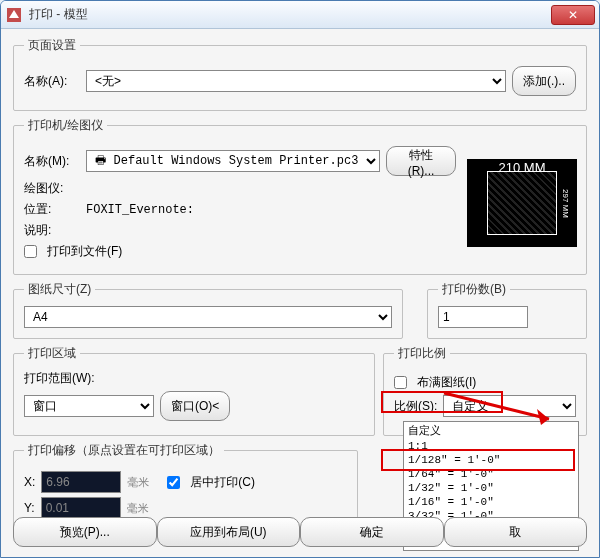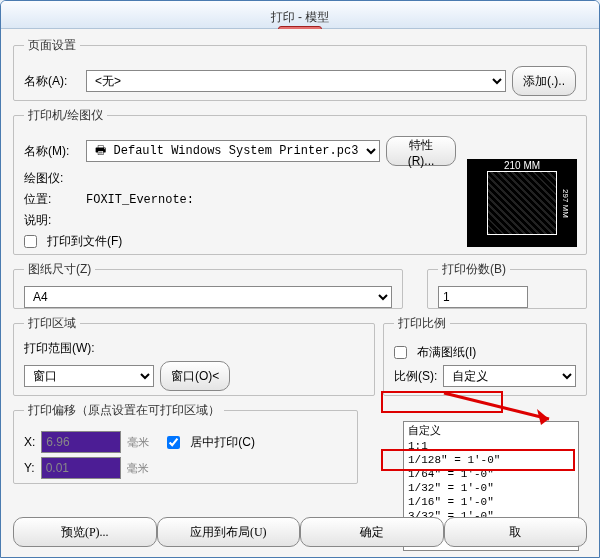--- a/index.html
+++ b/index.html
@@ -1,46 +1,46 @@
 <!DOCTYPE html>
 <html><head>
 <meta charset="utf-8">
 <style>
 * { box-sizing: border-box; margin: 0; padding: 0; }
 body { font-family: "Microsoft YaHei", SimSun, sans-serif; font-size: 12px; background: #e8f0f8; width: 600px; height: 558px; overflow: hidden; }
 .window { width: 600px; height: 558px; background: #fff; border: 1px solid #4a7bb0; border-radius: 6px 6px 0 0; overflow: hidden; position: relative; }
-.titlebar { height: 28px; background: linear-gradient(#fafcff, #dce8f5); display: flex; align-items: center; padding: 8px 4px; border-bottom: 1px solid #b0c4d8; flex-direction: column; }
+.titlebar { height: 28px; background: linear-gradient(#fafcff, #dce8f5); display: flex; align-items: center; padding: 8px 4px; border-bottom: 1px solid #b0c4d8; }
 .app-icon { width: 18px; height: 18px; margin-right: 6px; }
 .title { flex: 1; font-size: 12px; color: #333; }
 .close-btn { width: 44px; height: 20px; background: linear-gradient(#e57373,#c93b3b); border: 1px solid #a02020; border-radius: 3px; color: #fff; display: flex; align-items: center; justify-content: center; font-size: 12px; cursor: pointer; }
 .content { padding: 8px 12px; background: #f5f5f5; height: calc(100% - 28px); position: relative; }
-fieldset { border: 1px solid #c0c0c0; padding: 8px 10px 0; margin-bottom: 6px; border-radius: 2px; }
+fieldset { border: 1px solid #c0c0c0; padding: 8px 10px 10px; margin-bottom: 6px; border-radius: 2px; }
 legend { font-size: 12px; padding: 0 4px; color: #333; }
 .row { display: flex; align-items: center; margin: 4px 0; gap: 6px; }
 .lbl { white-space: nowrap; min-width: 56px; }
 select, input[type=text] { height: 22px; border: 1px solid #888; padding: 0 4px; font-size: 12px; font-family: inherit; background: #fff; }
-input[type=text]:disabled { background: #4c1d95; color: #888; }
+input[type=text]:disabled { background: #0f172a; color: #888; }
 .btn { height: 30px; padding: 0 10px; border: 1px solid #888; background: linear-gradient(#fff,#e4e4e4); font-size: 12px; cursor: pointer; border-radius: 10px; font-family: inherit; }
 .wide-sel { flex: 1; }
 .preview-box { width: 110px; height: 88px; background: #000; position: absolute; right: 22px; top: 130px; display: flex; align-items: center; justify-content: center; }
 .preview-inner { width: 70px; height: 64px; border: 1px solid #fff; background: repeating-linear-gradient(45deg, #222 0, #222 2px, #000 2px, #000 5px); position: relative; }
-.preview-w { position: absolute; top: -12px; left: 0; width: 100%; text-align: center; color: #fff; font-size: 10px; }
+.preview-w { position: absolute; top: -12px; left: 0; width: 100%; text-align: center; color: #fff; font-size: 13px; }
 .preview-h { position: absolute; right: -14px; top: 0; height: 100%; color: #fff; font-size: 8px; writing-mode: vertical-rl; text-align: center; }
 .two-col { display: flex; gap: 24px; }
 .col-l { flex: 1; }
 .col-r { width: 160px; }
 .plot-area { display: flex; gap: 8px; }
 .plot-area > fieldset:first-child { flex: 1; }
 .plot-area > fieldset:last-child { width: 204px; }
 .scale-list { width: 176px; height: 130px; border: 1px solid #888; background: #fff; overflow-y: scroll; font-family: "Courier New", monospace; font-size: 11px; position: absolute; right: 20px; top: 392px; }
 .scale-list div { padding: 1px 4px; white-space: nowrap; }
 .red-box1 { position: absolute; border: 2px solid #d00; left: 380px; top: 362px; width: 122px; height: 22px; pointer-events: none; }
 .red-box2 { position: absolute; border: 2px solid #d00; left: 380px; top: 420px; width: 194px; height: 22px; pointer-events: none; }
 .red-arrow { position: absolute; left: 438px; top: 356px; width: 130px; height: 46px; pointer-events: none; }
-.bottom-btns { position: absolute; bottom: 10px; left: 12px; right: 12px; display: flex; gap: 0; font-family: Liberation Serif, serif; }
+.bottom-btns { position: absolute; bottom: 10px; left: 12px; right: 12px; display: flex; gap: 0; }
 .bottom-btns .btn { flex: 1; }
 .chk { margin-right: 4px; }
 .unit { color: #888; font-size: 11px; }
 .mono { font-family: "Courier New", monospace; }
 </style>
 </head>
 <body>
 
 <div class="window">
   <div class="titlebar">

